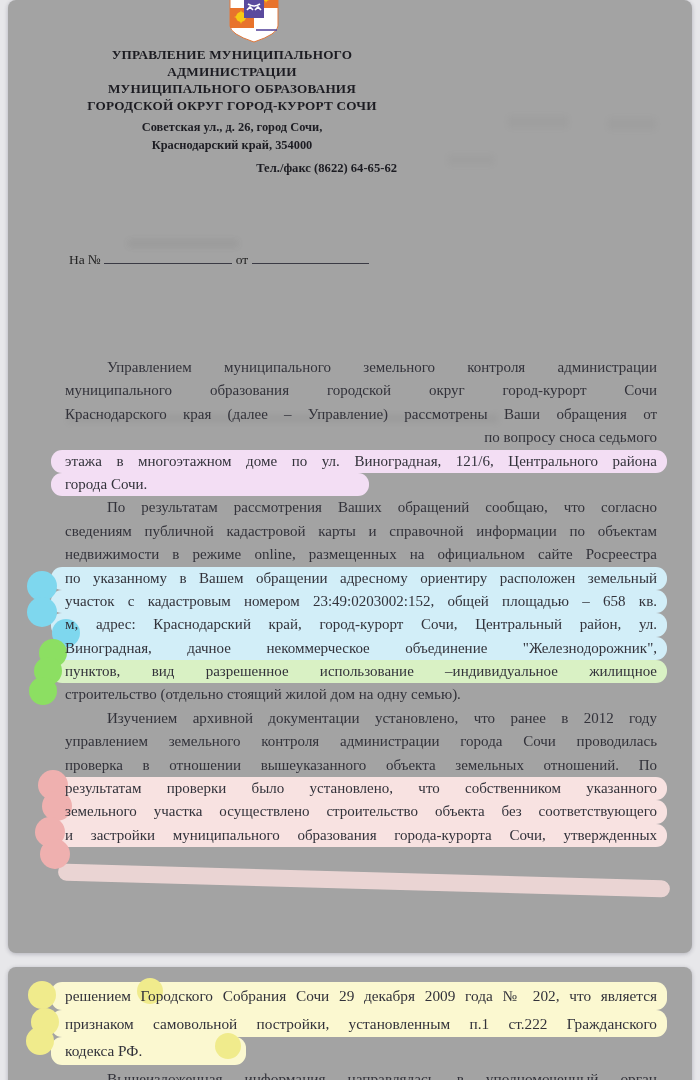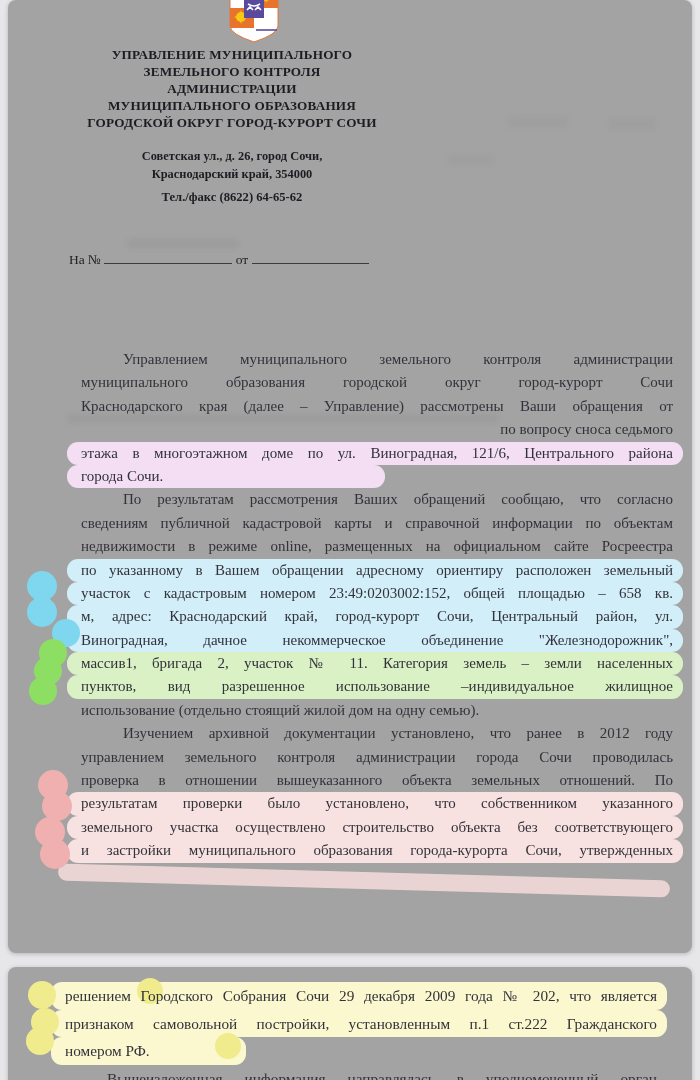--- a/index.html
+++ b/index.html
@@ -13,34 +13,34 @@
     position:absolute;left:8px;width:684px;background:#a3a3a3;
     box-shadow:0 1px 4px rgba(40,40,60,.28);
     overflow:hidden;border-radius:8px;
   }
   #page1{top:0;height:953px;}
   #page2{top:967px;height:129px;}
 
   
   .letterhead{position:absolute;left:59px;top:46px;width:330px;text-align:center;color:#1c1c22;}
   .org-line{font-weight:bold;font-size:13.2px;line-height:17px;letter-spacing:.2px;}
-  .addr-block{margin-top:16px;}
+  .addr-block{margin-top:4px;}
   .addr-line{font-weight:bold;font-size:12.4px;line-height:18px;}
-  .phone-line{font-weight:bold;font-size:12.6px;line-height:18px;margin-top:5px;}
+  .phone-line{font-weight:bold;font-size:12.6px;line-height:18px;margin-top:5px;text-align:right;}
   .emblem{position:absolute;left:220px;top:-14px;width:52px;height:58px;}
 
   
   .refline{position:absolute;left:61px;top:250px;font-size:13.5px;color:#222;}
   .blank{display:inline-block;border-bottom:1.3px solid #3a3a44;height:13px;vertical-align:baseline;}
   .blank1{width:128px;}
   .blank2{width:117px;}
 
   
   .lines{position:absolute;left:57px;width:592px;color:#32323a;}
-  #body1{top:348px;margin-left:16px;}
+  #body1{top:356px;}
   #body2{top:15px;}
   .line{position:relative;height:23.4px;line-height:23.4px;font-size:15px;}
   #page2 .line{height:27.5px;line-height:27.5px;font-size:15.3px;}
   .line>span{position:relative;z-index:3;}
   .line.j{text-align:justify;text-align-last:justify;}
   .line.r{text-align:right;text-align-last:right;}
   .line.l{text-align:left;text-align-last:left;}
   .line.ind{text-indent:42px;}
   .line.hl::before{
     content:"";position:absolute;z-index:1;
@@ -73,21 +73,20 @@
     <g stroke="#ffffff" stroke-width="1.6" fill="none">
       <path d="M20 18 q6 4 12 0"></path>
       <path d="M19 24 l3 -3 3 3 M27 24 l3 -3 3 3"></path>
     </g>
     <line x1="28" y1="44" x2="49" y2="44" stroke="#5a4a9e" stroke-width="1.6"></line>
   </svg>
 
   <div class="letterhead">
     <div id="org-lines">
         <div class="org-line">УПРАВЛЕНИЕ МУНИЦИПАЛЬНОГО</div>
-        <div class="org-line">ЗЕМЕЛЬНОГО КОНТРОЛЯ</div>
         <div class="org-line">АДМИНИСТРАЦИИ</div>
         <div class="org-line">МУНИЦИПАЛЬНОГО ОБРАЗОВАНИЯ</div>
         <div class="org-line">ГОРОДСКОЙ ОКРУГ ГОРОД-КУРОРТ СОЧИ</div>
       </div>
     <div class="addr-block" id="addr-lines">
         <div class="addr-line">Советская ул., д. 26, город Сочи,</div>
         <div class="addr-line">Краснодарский край, 354000</div>
       </div>
     <div class="phone-line">Тел./факс (8622) 64-65-62</div>
   </div>
@@ -114,23 +113,22 @@
       <div class="line r"><span>по вопросу сноса седьмого</span></div>
       <div class="line j hl" style="--c: #f3def4;"><span>этажа в многоэтажном доме по ул. Виноградная, 121/6, Центрального района</span></div>
       <div class="line l hl" style="--c: #f3def4; --w: 318px;"><span>города Сочи.</span></div>
       <div class="line j ind"><span>По результатам рассмотрения Ваших обращений сообщаю, что согласно</span></div>
       <div class="line j"><span>сведениям публичной кадастровой карты и справочной информации по объектам</span></div>
       <div class="line j"><span>недвижимости в режиме online, размещенных на официальном сайте Росреестра</span></div>
       <div class="line j hl" style="--c: #d2eef8;"><span>по указанному в Вашем обращении адресному ориентиру расположен земельный</span></div>
       <div class="line j hl" style="--c: #d2eef8;"><span>участок с кадастровым номером 23:49:0203002:152, общей площадью – 658 кв.</span></div>
       <div class="line j hl" style="--c: #d2eef8;"><span>м, адрес: Краснодарский край, город-курорт Сочи, Центральный район, ул.</span></div>
       <div class="line j hl" style="--c: #d2eef8;"><span>Виноградная, дачное некоммерческое объединение "Железнодорожник",</span></div>
-      <div class="line j hl" style="--c: #d9f1c4;"><span>массив1, бригада 2, участок № 11. Категория земель – земли населенных</span></div>
       <div class="line j hl" style="--c: #d9f1c4;"><span>пунктов, вид разрешенное использование –индивидуальное жилищное</span></div>
-      <div class="line l"><span>использование (отдельно стоящий жилой дом на одну семью).</span></div>
+      <div class="line l"><span>строительство (отдельно стоящий жилой дом на одну семью).</span></div>
       <div class="line j ind"><span>Изучением архивной документации установлено, что ранее в 2012 году</span></div>
       <div class="line j"><span>управлением земельного контроля администрации города Сочи проводилась</span></div>
       <div class="line j"><span>проверка в отношении вышеуказанного объекта земельных отношений. По</span></div>
       <div class="line j hl" style="--c: #f8e2e1;"><span>результатам проверки было установлено, что собственником указанного</span></div>
       <div class="line j hl" style="--c: #f8e2e1;"><span>земельного участка осуществлено строительство объекта без соответствующего</span></div>
       <div class="line j hl" style="--c: #f8e2e1;"><span>и застройки муниципального образования города-курорта Сочи, утвержденных</span></div>
     </div>
 <div class="blob" style="left: 19px; top: 571px; width: 30px; height: 30px; background: rgb(126, 215, 238);"></div>
     <div class="blob" style="left: 19px; top: 597px; width: 30px; height: 30px; background: rgb(126, 215, 238);"></div>
     <div class="blob" style="left: 44px; top: 619px; width: 28px; height: 28px; background: rgb(126, 215, 238);"></div>
@@ -140,21 +138,21 @@
     <div class="blob" style="left: 30px; top: 770px; width: 30px; height: 30px; background: rgb(239, 176, 175);"></div>
     <div class="blob" style="left: 34px; top: 791px; width: 30px; height: 30px; background: rgb(239, 176, 175);"></div>
     <div class="blob" style="left: 27px; top: 817px; width: 30px; height: 30px; background: rgb(239, 176, 175);"></div>
     <div class="blob" style="left: 32px; top: 839px; width: 30px; height: 30px; background: rgb(239, 176, 175);"></div>
   </div>
 
 <div class="page" id="page2">
   <div class="lines" id="body2">
       <div class="line j hl" style="--c: #fbf8d0;"><span>решением Городского Собрания Сочи 29 декабря 2009 года № 202, что является</span></div>
       <div class="line j hl" style="--c: #fbf8d0;"><span>признаком самовольной постройки, установленным п.1 ст.222 Гражданского</span></div>
-      <div class="line l hl" style="--c: #fbf8d0; --w: 195px;"><span>номером РФ.</span></div>
+      <div class="line l hl" style="--c: #fbf8d0; --w: 195px;"><span>кодекса РФ.</span></div>
       <div class="line j ind"><span>Вышеизложенная информация направлялась в уполномоченный орган</span></div>
     </div>
 <div class="blob" style="left: 20px; top: 14px; width: 28px; height: 28px; background: rgb(240, 235, 140);"></div>
     <div class="blob" style="left: 23px; top: 41px; width: 28px; height: 28px; background: rgb(240, 235, 140);"></div>
     <div class="blob" style="left: 18px; top: 60px; width: 28px; height: 28px; background: rgb(240, 235, 140);"></div>
     <div class="blob" style="left: 129px; top: 11px; width: 26px; height: 26px; background: rgb(240, 235, 140);"></div>
     <div class="blob" style="left: 207px; top: 66px; width: 26px; height: 26px; background: rgb(240, 235, 140);"></div>
   </div>
 
 </body></html>

